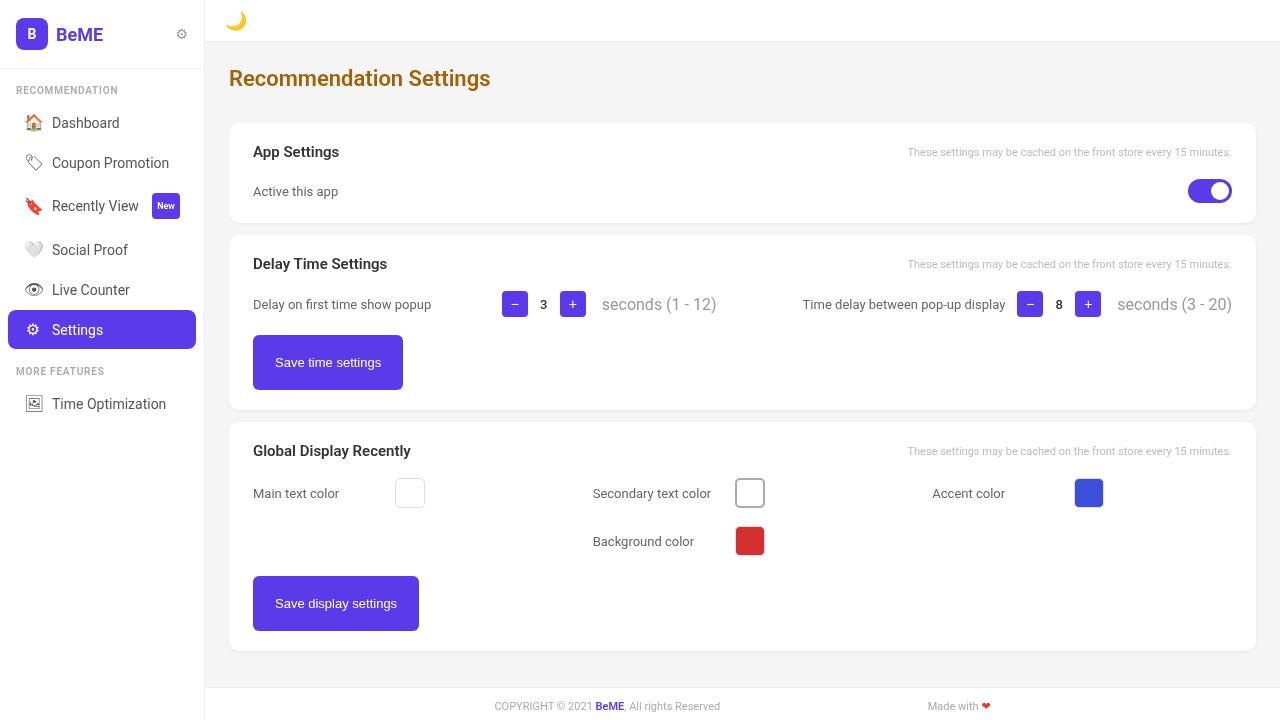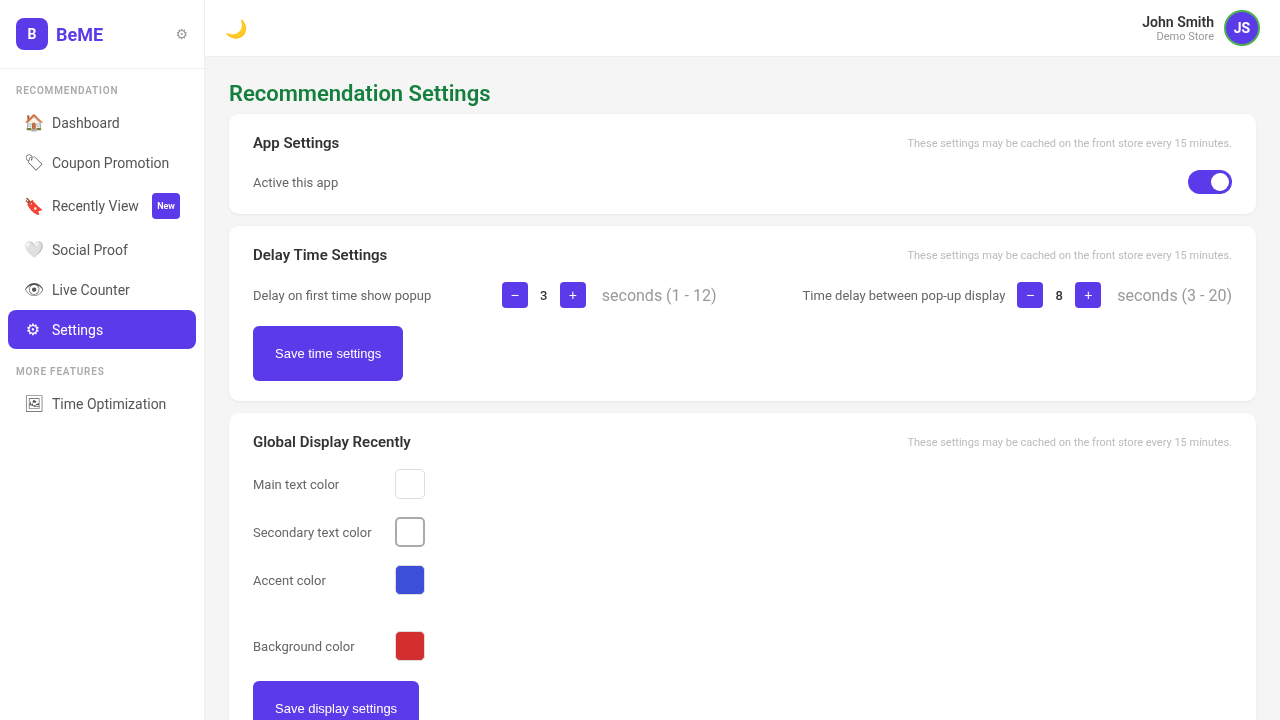--- a/index.html
+++ b/index.html
@@ -114,22 +114,22 @@
       border: 2px solid #4caf50;
     }
 
     .content-area {
       padding: 24px;
       flex: 1;
     }
     .page-title {
       font-size: 22px;
       font-weight: 600;
-      color: #15803d;
-      margin-bottom: 8px;
+      color: #a16207;
+      margin-bottom: 32px;
     }
 
     
     .card {
       background: #fff;
       border-radius: 10px;
       padding: 20px 24px;
       margin-bottom: 12px;
       box-shadow: 0 1px 3px rgba(0,0,0,0.06);
     }
@@ -214,21 +214,21 @@
       padding: 20px 22px;
       border-radius: 6px;
       font-size: 13px;
       font-weight: 500;
       cursor: pointer;
     }
 
     
     .color-grid {
       display: grid;
-      grid-template-columns: 1fr;
+      grid-template-columns: 1fr 1fr 1fr;
       gap: 18px 40px;
       margin-bottom: 20px;
     }
     .color-row {
       display: flex;
       align-items: center;
       gap: 12px;
     }
     .color-label { font-size: 13px; color: #666; min-width: 130px; }
     .color-swatch {
@@ -303,27 +303,20 @@
       </div>
     </div>
 </aside>
 
 <div class="main">
 
   <div class="topbar">
     <div class="topbar-left">
       <span class="moon-icon">🌙</span>
     </div>
-    <div class="topbar-right">
-      <div class="user-info">
-        <div class="user-name">John Smith</div>
-        <div class="user-store">Demo Store</div>
-      </div>
-      <div class="avatar">JS</div>
-    </div>
   </div>
 
   <div class="content-area">
     <div class="page-title">Recommendation Settings</div>
 
     <div class="card">
       <div class="card-header">
         <span class="card-title">App Settings</span>
         <span class="card-hint">These settings may be cached on the front store every 15 minutes.</span>
       </div>

